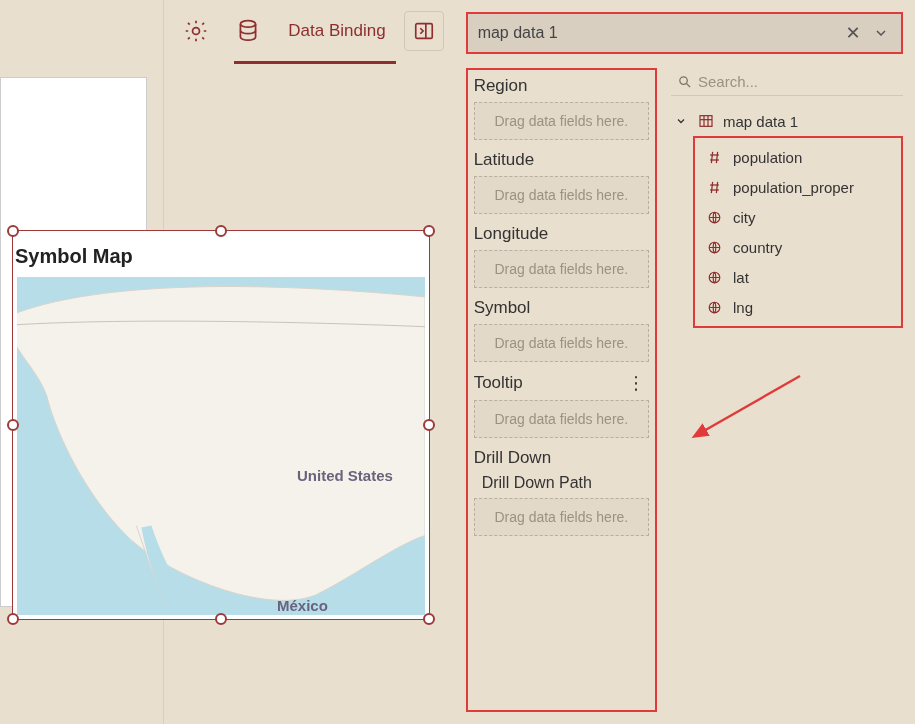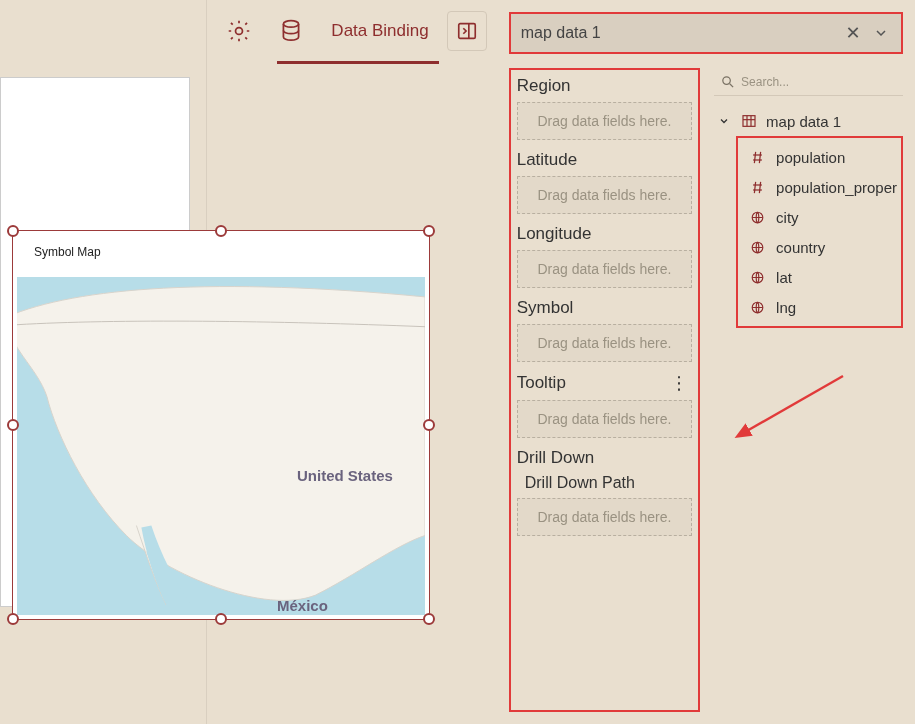--- a/index.html
+++ b/index.html
@@ -30,23 +30,23 @@
   }
   .widget {
     position: absolute;
     left: 12px; top: 230px;
     width: 418px; height: 390px;
     background: #fff;
     border: 1px solid #9c3a3a;
   }
   .widget-title {
     position: absolute;
-    top: 14px; left: 21px;
-    font-weight: 400;
-    font-size: 12px;
+    top: 14px; left: 2px;
+    font-weight: 700;
+    font-size: 20px;
     color: #222;
   }
   .map-img {
     position: absolute;
     left: 4px; right: 4px; top: 46px; bottom: 4px;
     background: linear-gradient(180deg,#b7dde8 0%, #bfe0eb 18%, #f3f0e8 28%, #f3f0e8 95%, #b7dde8 100%);
     overflow: hidden;
   }
   .map-label-us {
     position: absolute;
@@ -185,21 +185,21 @@
   .search-row {
     display:flex; align-items:center;
     height:28px; gap:6px;
     padding:0 6px;
     color:#7a7264;
     border-bottom:1px solid #d3c8b8;
     margin-bottom:10px;
   }
   .search-row input {
     flex:1; border:none; background:transparent;
-    font-size:12px; color:#555;
+    font-size:15px; color:#555;
     outline:none;
   }
   .search-row input::placeholder { color:#9a9282; }
   .tree {
     font-size:15px;
   }
   .tree-node {
     display:flex; align-items:center; gap:8px;
     height:30px;
     padding-left:4px;

